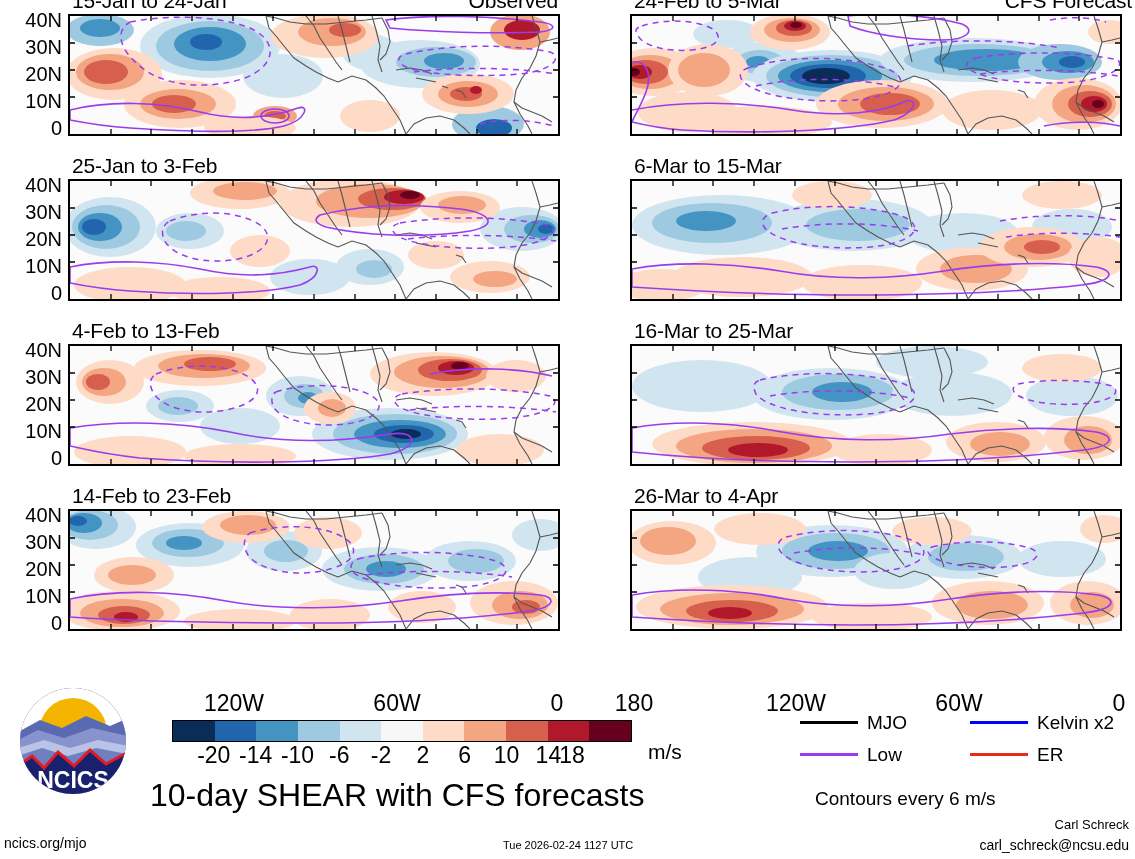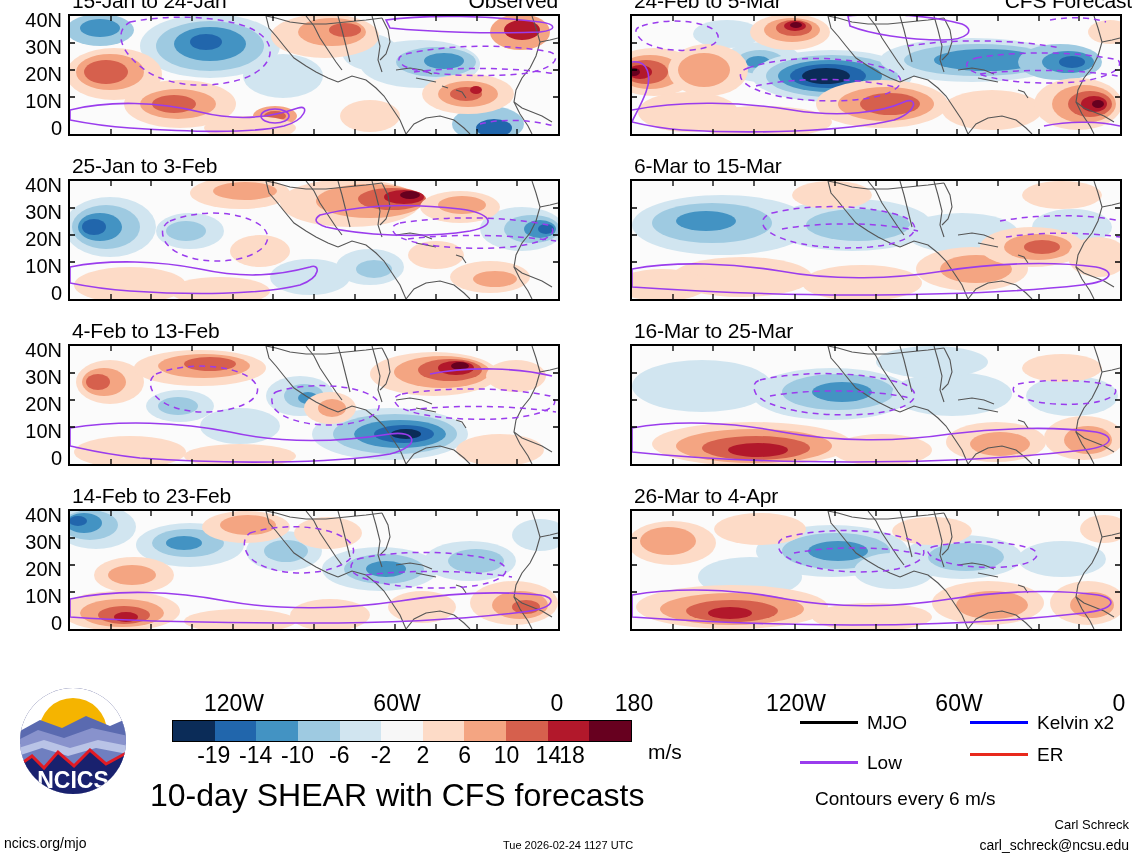--- a/index.html
+++ b/index.html
@@ -721,21 +721,21 @@
   <div style="background:#9ecae1"></div>
   <div style="background:#d1e5f0"></div>
   <div style="background:#f7f7f7"></div>
   <div style="background:#fddbc7"></div>
   <div style="background:#f4a582"></div>
   <div style="background:#d6604d"></div>
   <div style="background:#b2182b"></div>
   <div style="background:#67001f"></div>
 </div>
 <div class="cbar-ticks">
-  <span style="left:41.8px;">-19</span>
+  <span style="left:41.8px;">-20</span>
   <span style="left:83.6px;">-14</span>
   <span style="left:125.5px;">-10</span>
   <span style="left:167.3px;">-6</span>
   <span style="left:209.1px;">-2</span>
   <span style="left:250.9px;">2</span>
   <span style="left:292.7px;">6</span>
   <span style="left:334.5px;">10</span>
   <span style="left:376.4px;">14</span>
   <span style="left:400px;">18</span>
 </div>
@@ -743,21 +743,21 @@
 
 <div class="main-title">10-day SHEAR with CFS forecasts</div>
 
 <div class="legend">
   <div class="lg" style="left:0;top:6px;">
     <i style="border-top-color:#000000"></i><span>MJO</span>
   </div>
   <div class="lg" style="left:170px;top:6px;">
     <i style="border-top-color:#0000ff"></i><span>Kelvin x2</span>
   </div>
-  <div class="lg" style="left:0;top:46px;">
+  <div class="lg" style="left:0;top:38px;">
     <i style="border-top-color:#9a3ced"></i><span>Low</span>
   </div>
   <div class="lg" style="left:170px;top:38px;">
     <i style="border-top-color:#e8291c"></i><span>ER</span>
   </div>
 </div>
 <div class="contours">Contours every 6 m/s</div>
 
 <div class="f-left">ncics.org/mjo</div>
 <div class="f-mid">Tue 2026-02-24 1127 UTC</div>

